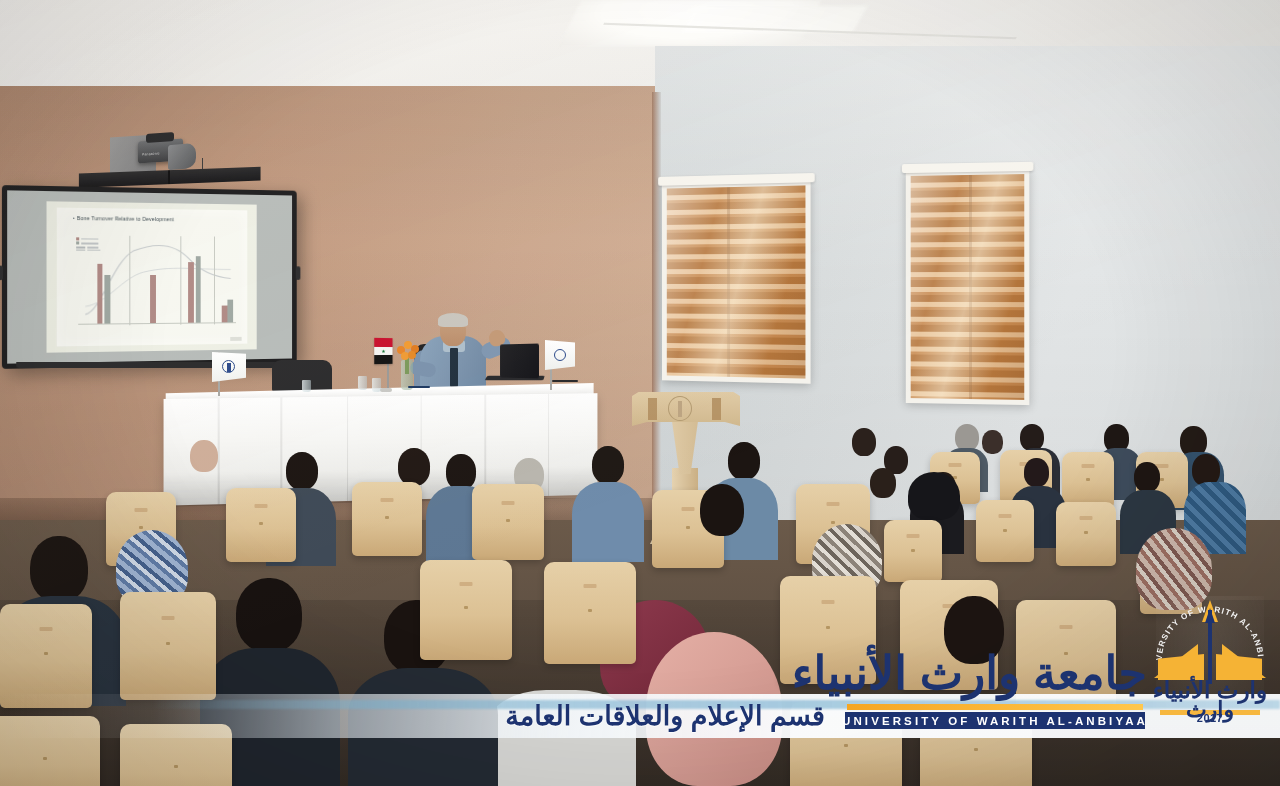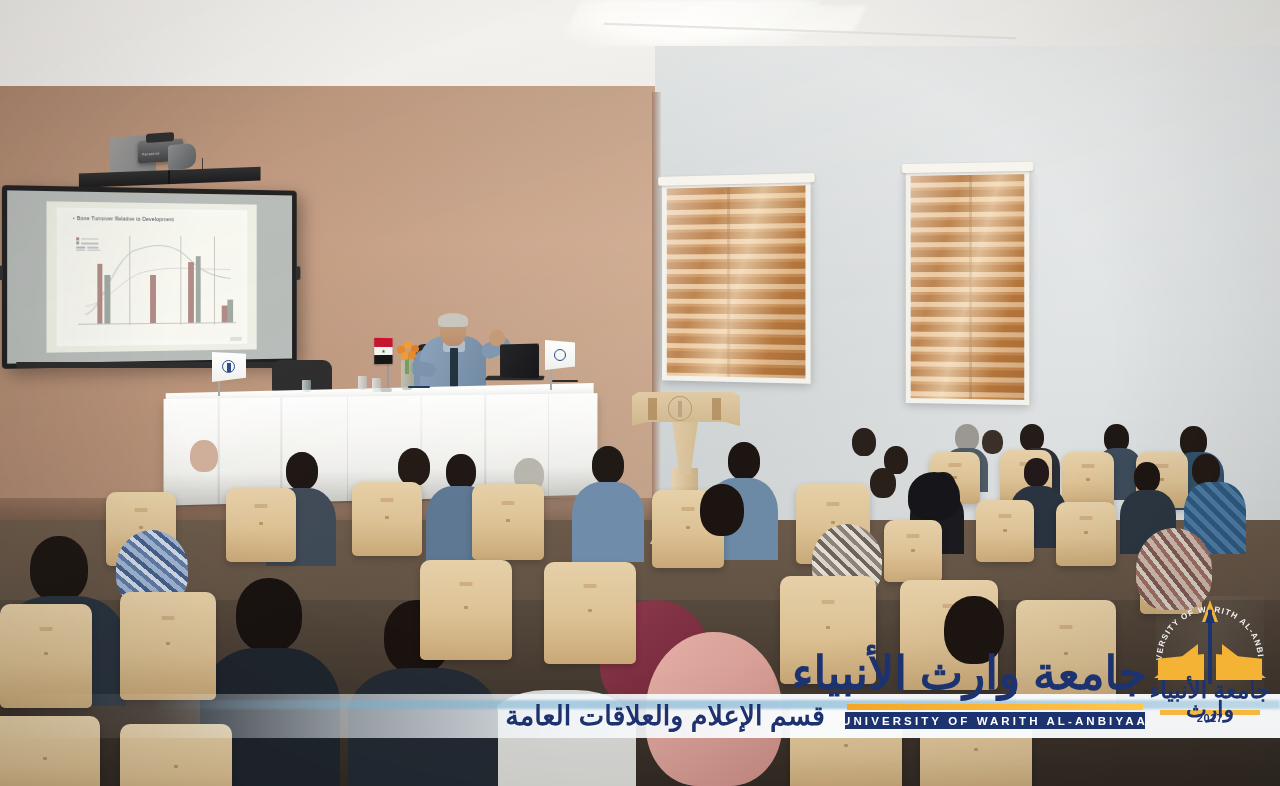--- a/index.html
+++ b/index.html
@@ -780,19 +780,19 @@
       </defs>
       <text><textPath href="#sealArc" startOffset="50%" text-anchor="middle" id="seal-arc-label">UNIVERSITY OF WARITH AL-ANBIYAA</textPath></text>
     </svg>
     <div id="seal-spear"></div>
     <div id="seal-spear-in"></div>
     <div id="seal-center"></div>
     <div class="seal-wing" id="seal-wing-l"></div>
     <div class="seal-wing" id="seal-wing-r"></div>
     <div class="seal-book" id="seal-book-l"></div>
     <div class="seal-book" id="seal-book-r"></div>
-    <div id="seal-ar">جامعة الأنبياء</div>
+    <div id="seal-ar">وارث الأنبياء</div>
     <div id="seal-gold-band"></div>
     <div id="seal-ar2">وارث</div>
     <div id="seal-year">2017</div>
   </div>
 
 </div>
 
 </body></html>

